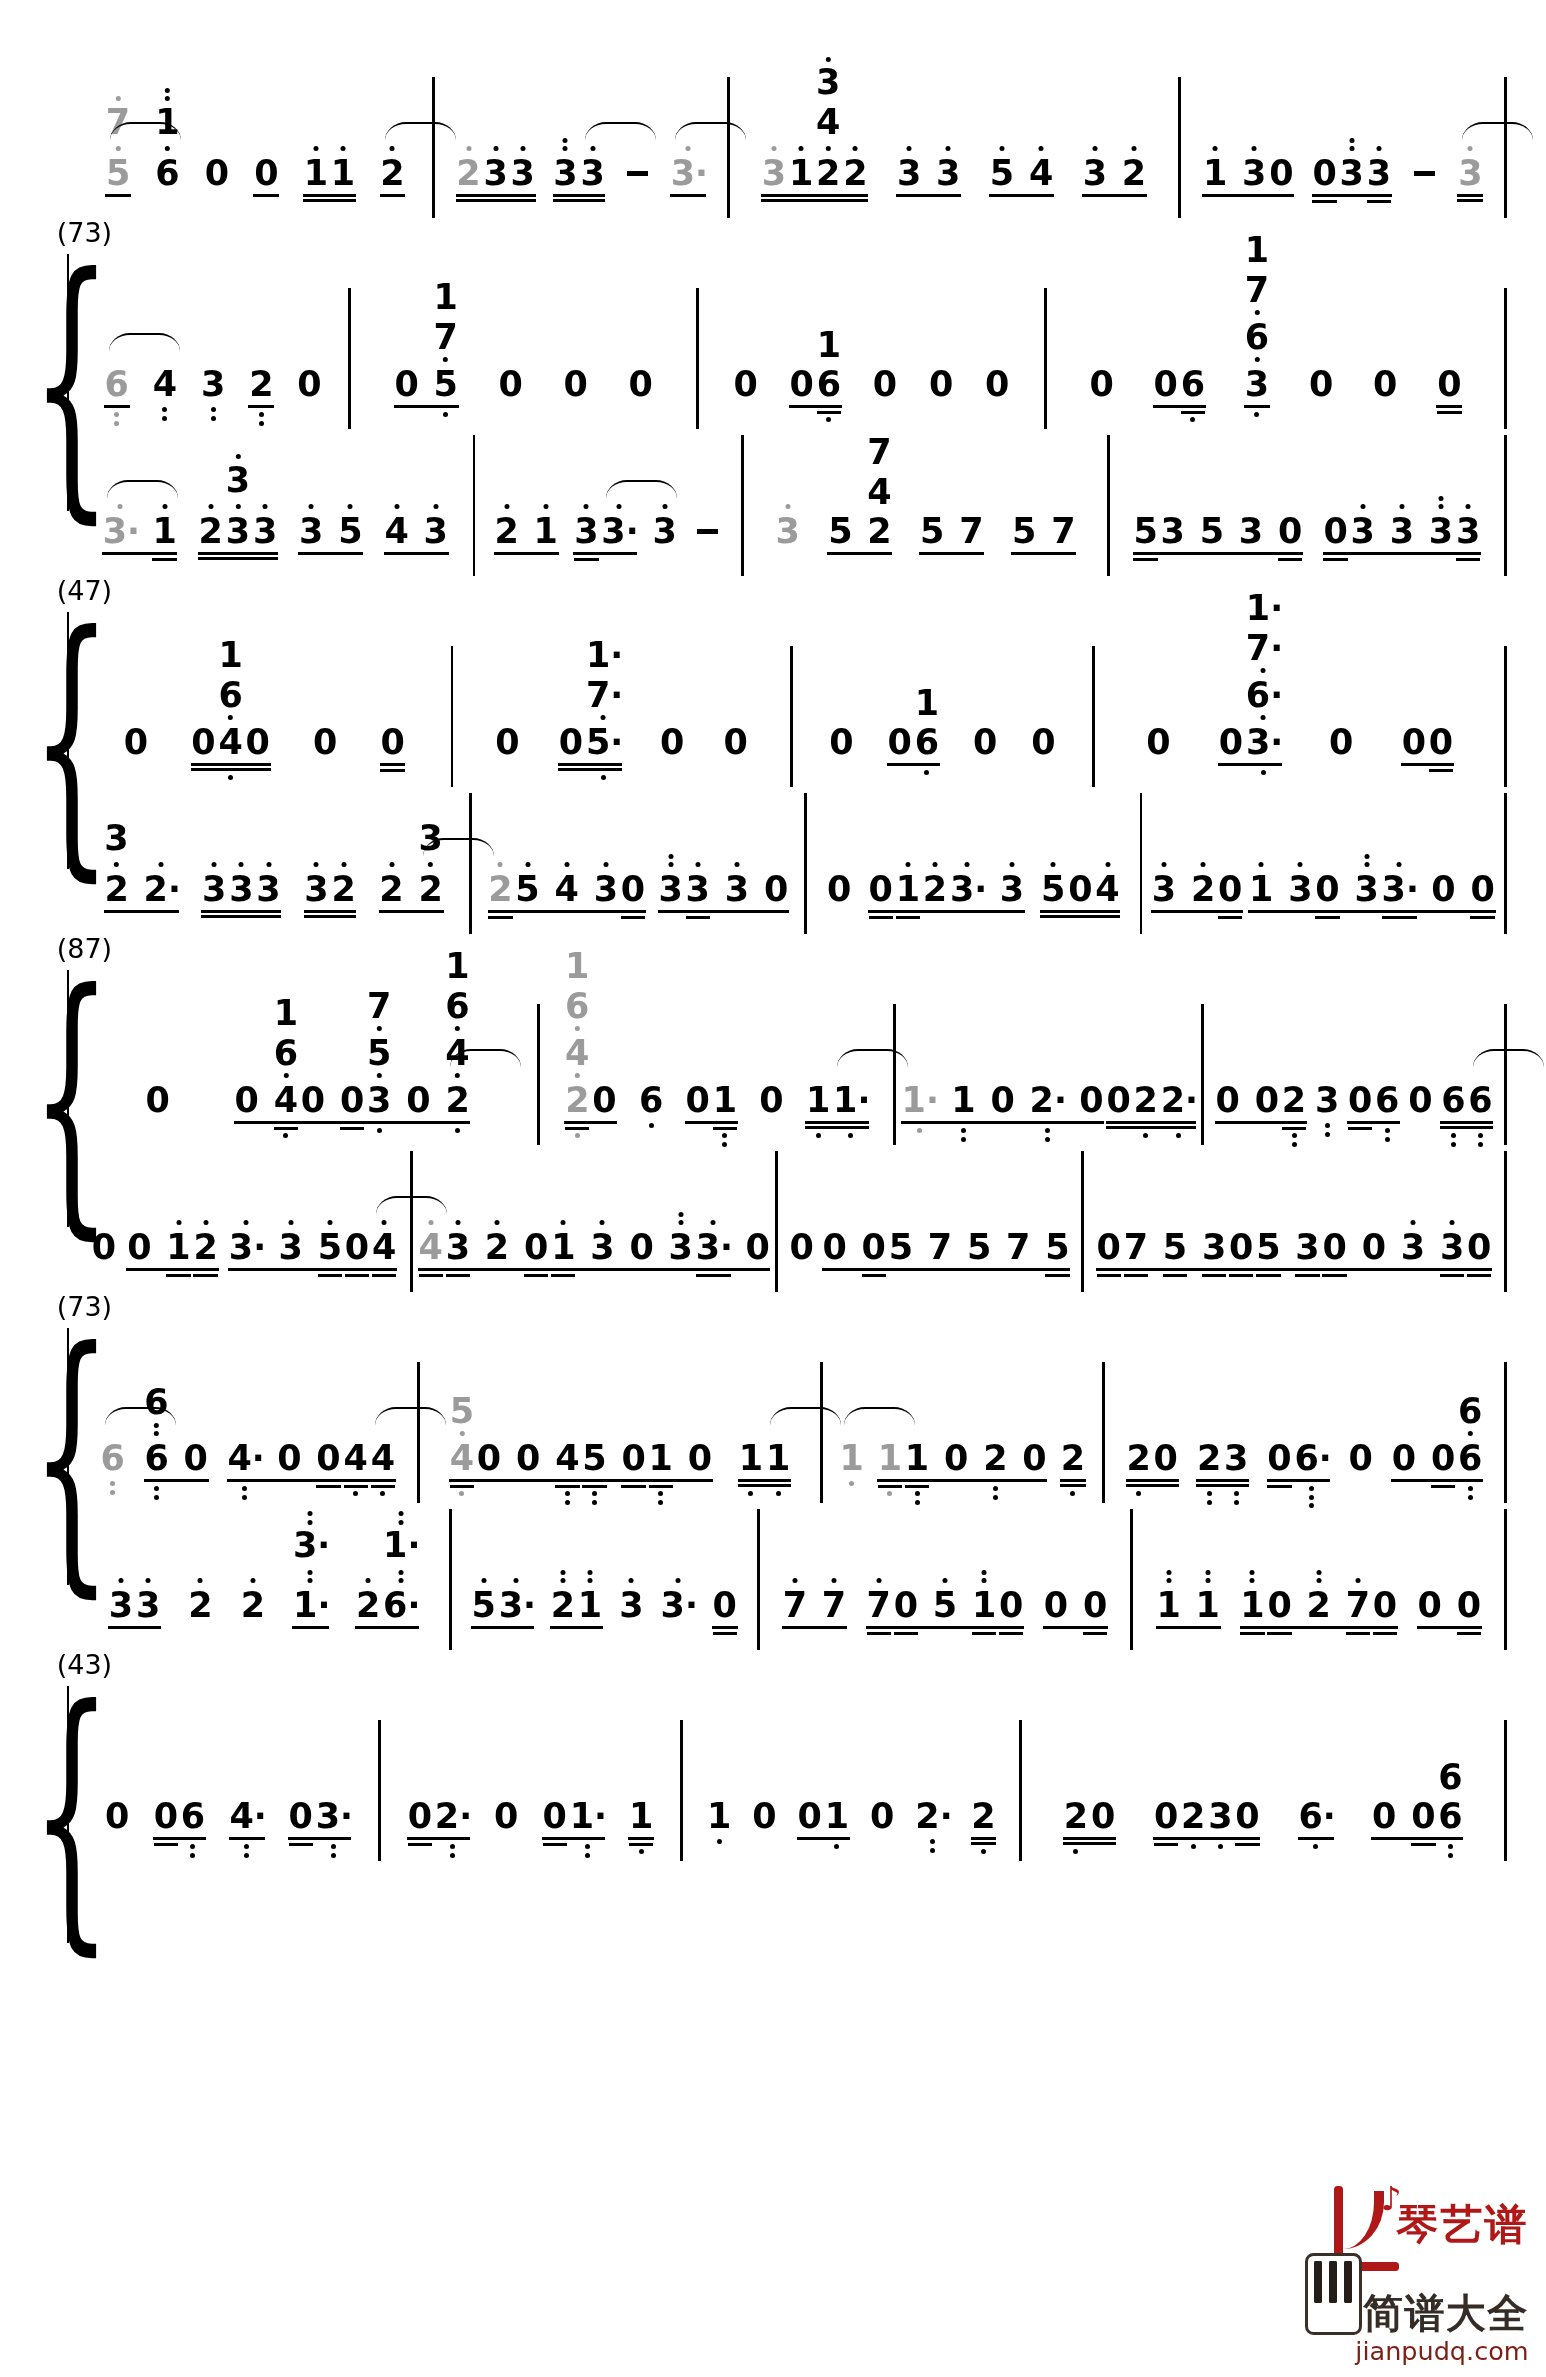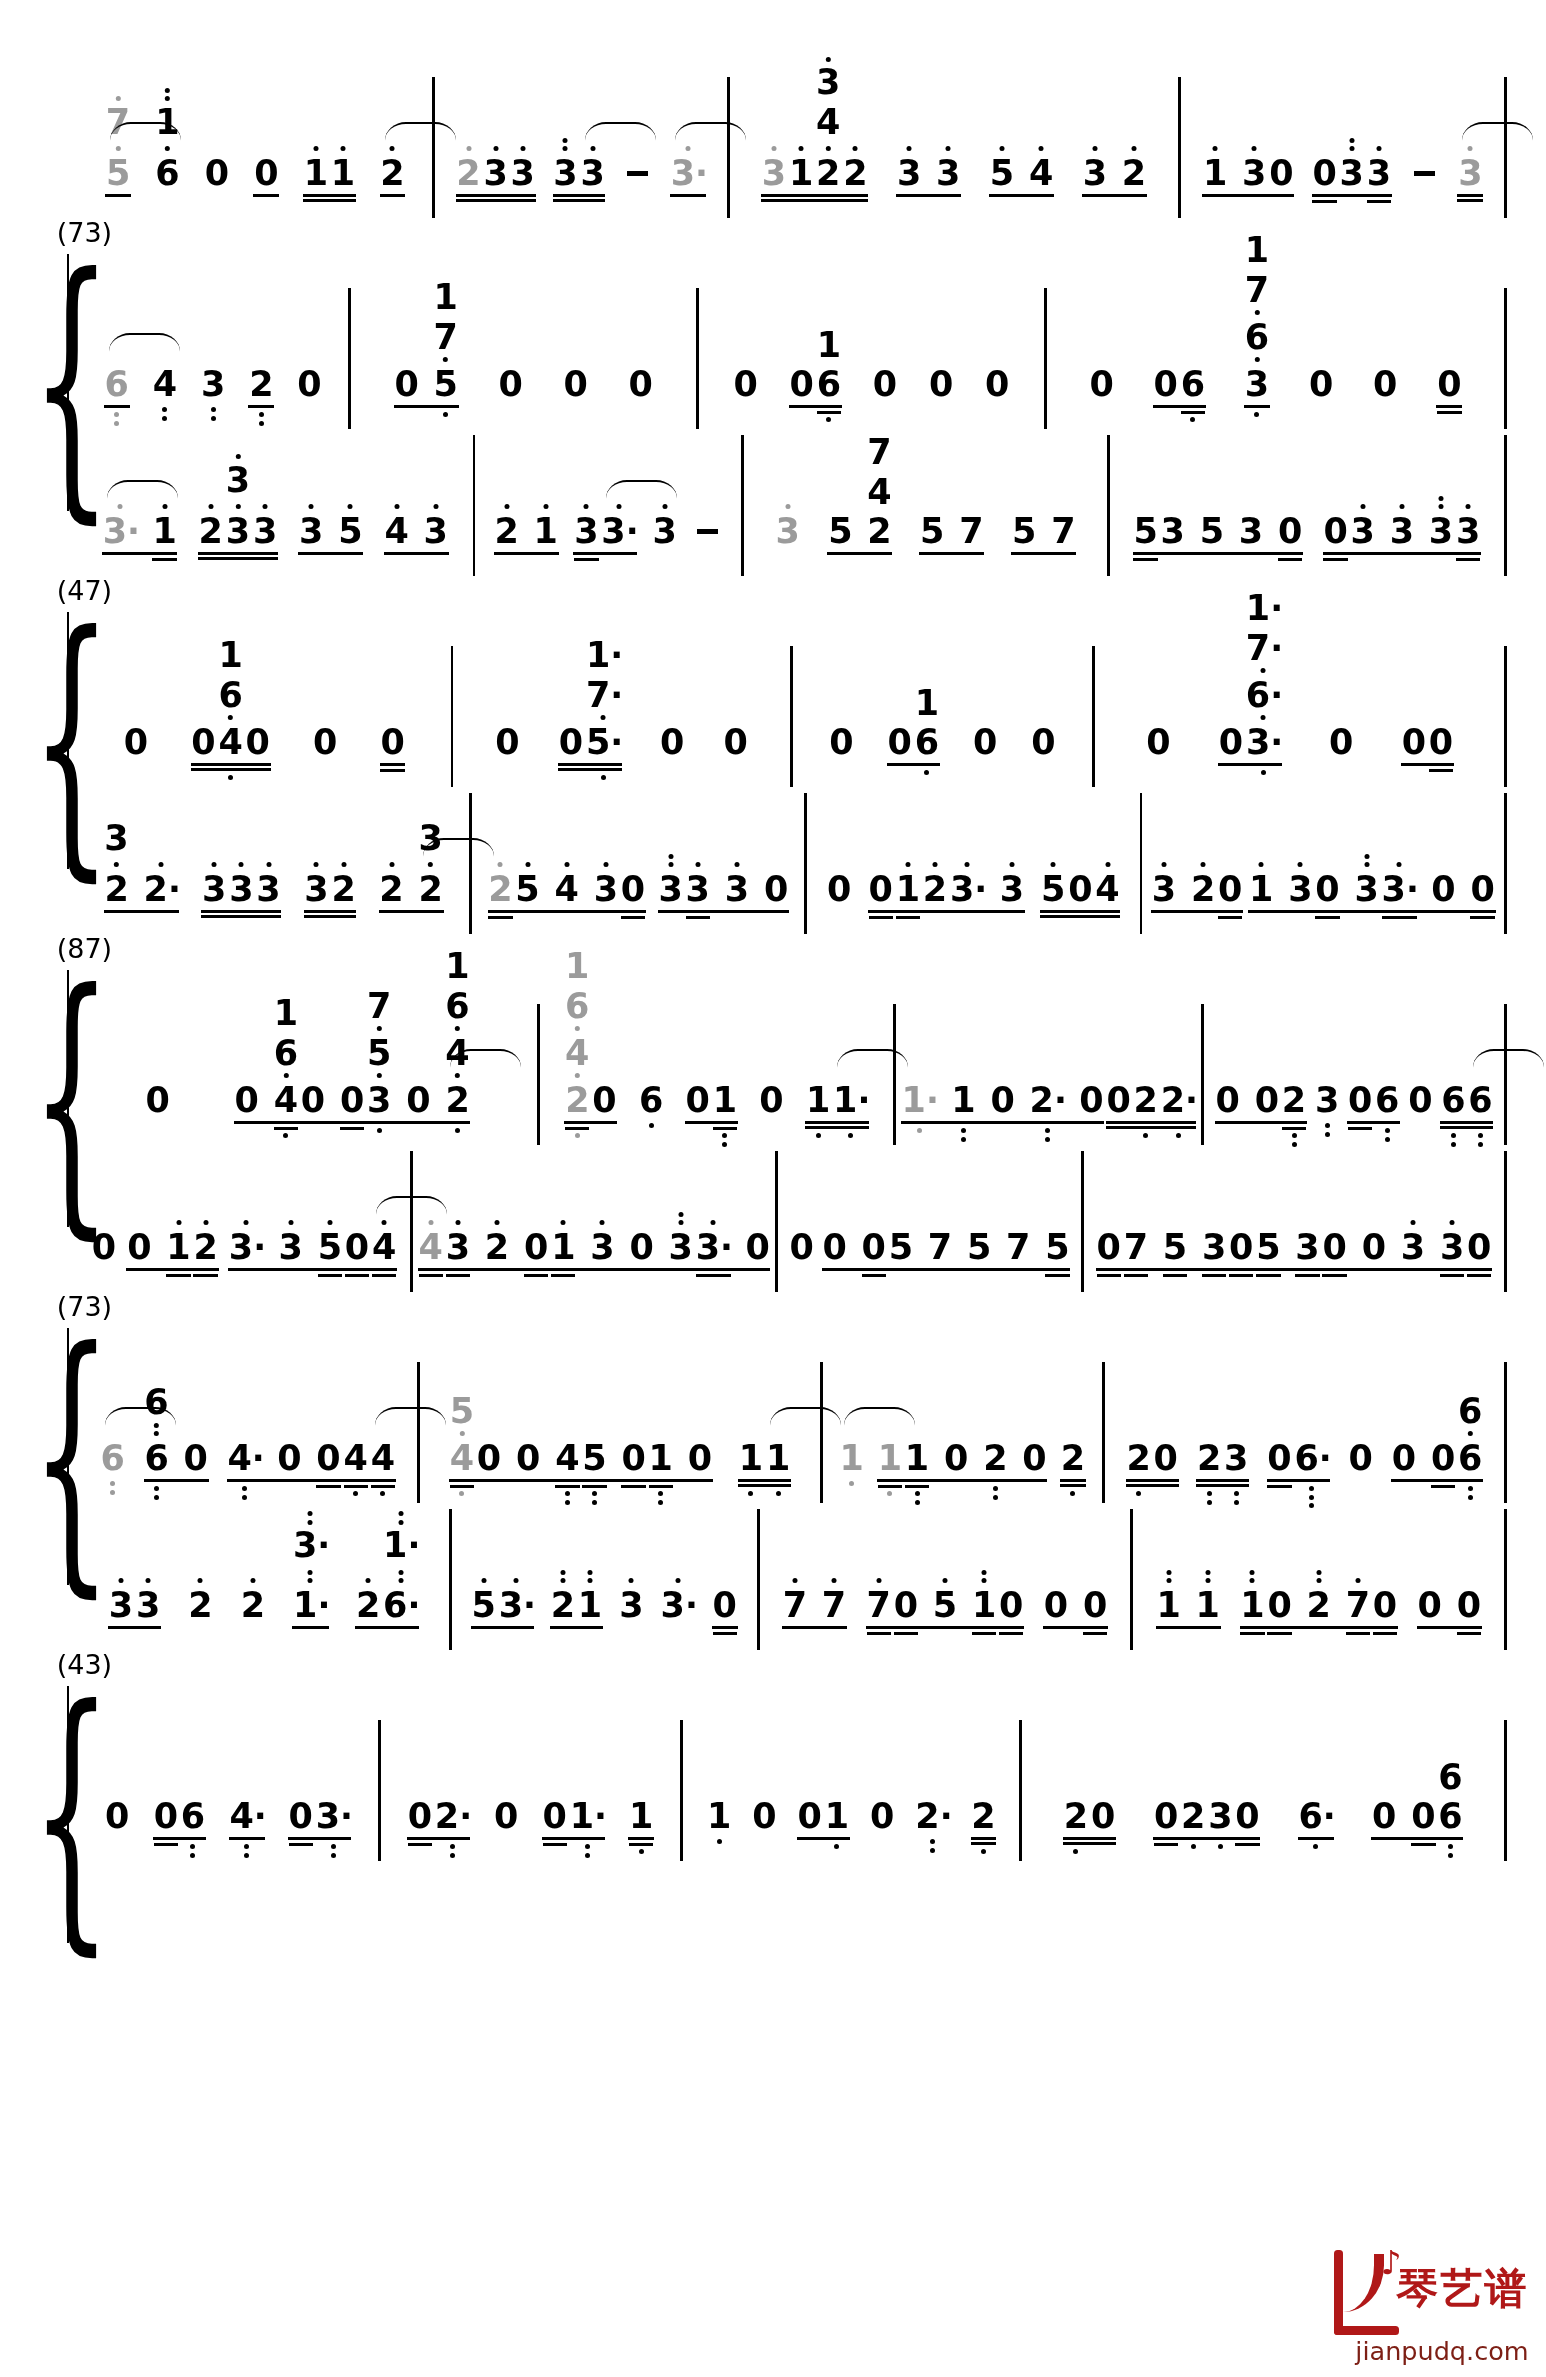--- a/index.html
+++ b/index.html
@@ -3394,15 +3394,23 @@
 <div class="wm">
   <div class="wm-top">
     <div class="wm-logo">
       <i class="lg-l"></i>
       <i class="lg-b"></i>
       <i class="lg-c"></i>
       <span class="lg-n">♪</span>
     </div>
     <div class="wm-brand">琴艺谱</div>
   </div>
+  <div class="wm-mid">
+    <div class="wm-piano">
+      <i></i>
+        <i></i>
+        <i></i>
+    </div>
+    <div class="wm-site">简谱大全</div>
+  </div>
   <div class="wm-url">jianpudq.com</div>
 </div>
 
 
 </body></html>

